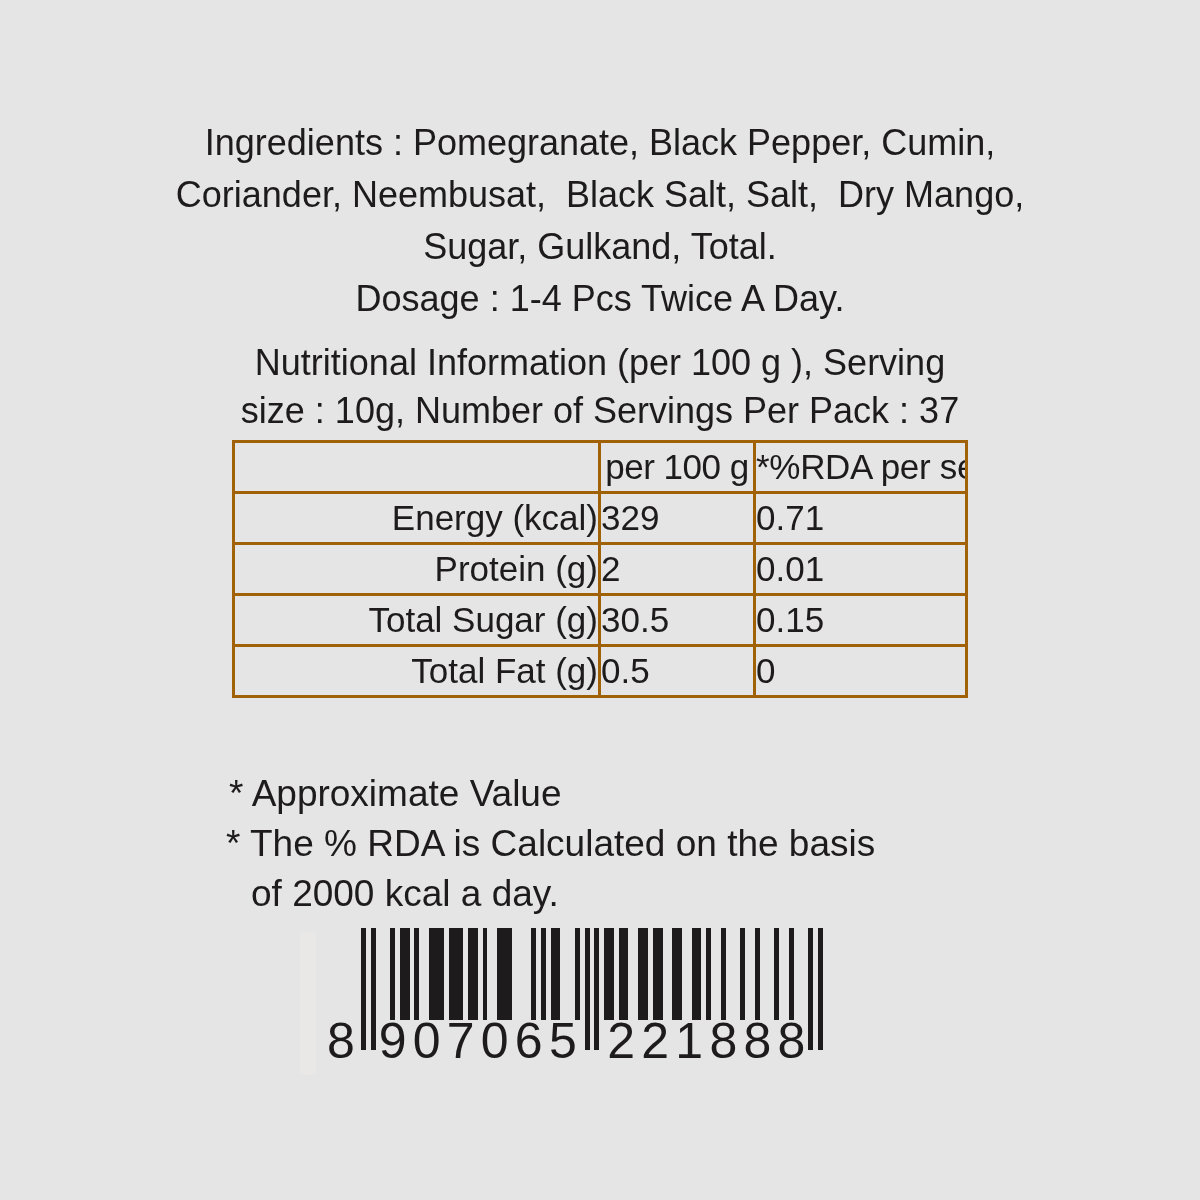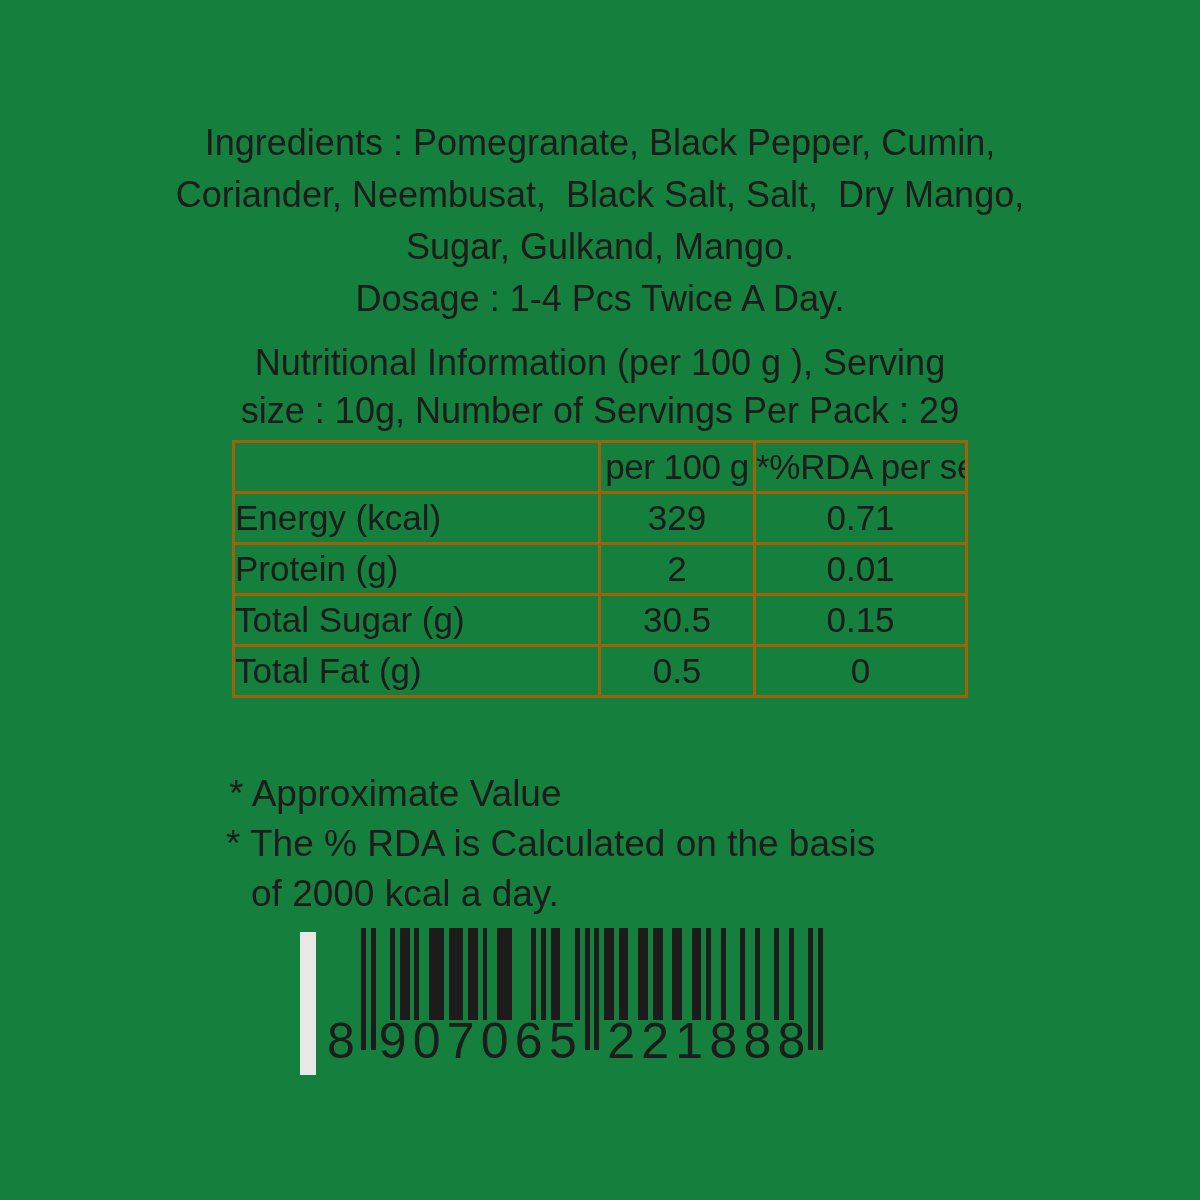--- a/index.html
+++ b/index.html
@@ -1,55 +1,55 @@
 <!DOCTYPE html>
 <html><head>
 <meta charset="utf-8">
 <style>
   html,body{margin:0;padding:0;background:#ffffff;}
   .page{
-    position:relative;width:1200px;height:1200px;background:#15803d;
+    position:relative;width:1200px;height:1200px;background:#e5e5e5;
     font-family:"Liberation Sans",sans-serif;color:#1d1b1b;overflow:hidden;
   }
   .txt{
     position:absolute;left:0;width:1200px;text-align:center;
     font-size:36px;line-height:44px;white-space:pre;
   }
   .fn{
     position:absolute;font-size:37px;line-height:44px;white-space:pre;
   }
   table.nutri{
     position:absolute;left:232px;top:440px;width:733px;
     border-collapse:collapse;table-layout:fixed;
   }
   table.nutri td{
     border:3px solid #a16207;height:48px;font-size:35px;
     padding:0;vertical-align:middle;overflow:hidden;white-space:nowrap;
   }
-  td.lbl{text-align:left;padding-left:7px;}
-  td.val{text-align:center;}
+  td.lbl{text-align:right;padding-left:7px;}
+  td.val{}
   td.hdr2{text-align:center;letter-spacing:-0.5px;}
   td.hdr3{text-align:center;font-size:27px;letter-spacing:-0.3px;}
   .barcode{position:absolute;left:300px;top:928px;width:525px;height:150px;}
   .bstrip{position:absolute;left:0;top:4px;width:16px;height:143px;background:#e9e8e6;}
   .barcode svg{position:absolute;left:0;top:0;}
 </style>
 </head>
 <body>
 
 <div class="page">
 
   <div class="txt" style="top:121px">Ingredients : Pomegranate, Black Pepper, Cumin,</div>
   <div class="txt" style="top:173px">Coriander, Neembusat,  Black Salt, Salt,  Dry Mango,</div>
-  <div class="txt" style="top:225px">Sugar, Gulkand, Mango.</div>
+  <div class="txt" style="top:225px">Sugar, Gulkand, Total.</div>
 
   <div class="txt" style="top:277px">Dosage : 1-4 Pcs Twice A Day.</div>
 
   <div class="txt" style="top:341px">Nutritional Information (per 100 g ), Serving</div>
-  <div class="txt" style="top:389px">size : 10g, Number of Servings Per Pack : 29</div>
+  <div class="txt" style="top:389px">size : 10g, Number of Servings Per Pack : 37</div>
 
   <table class="nutri">
     <colgroup>
       <col style="width:366px">
         <col style="width:155px">
         <col style="width:212px">
     </colgroup>
     <tbody>
       <tr>
         <td class="lbl"></td>

